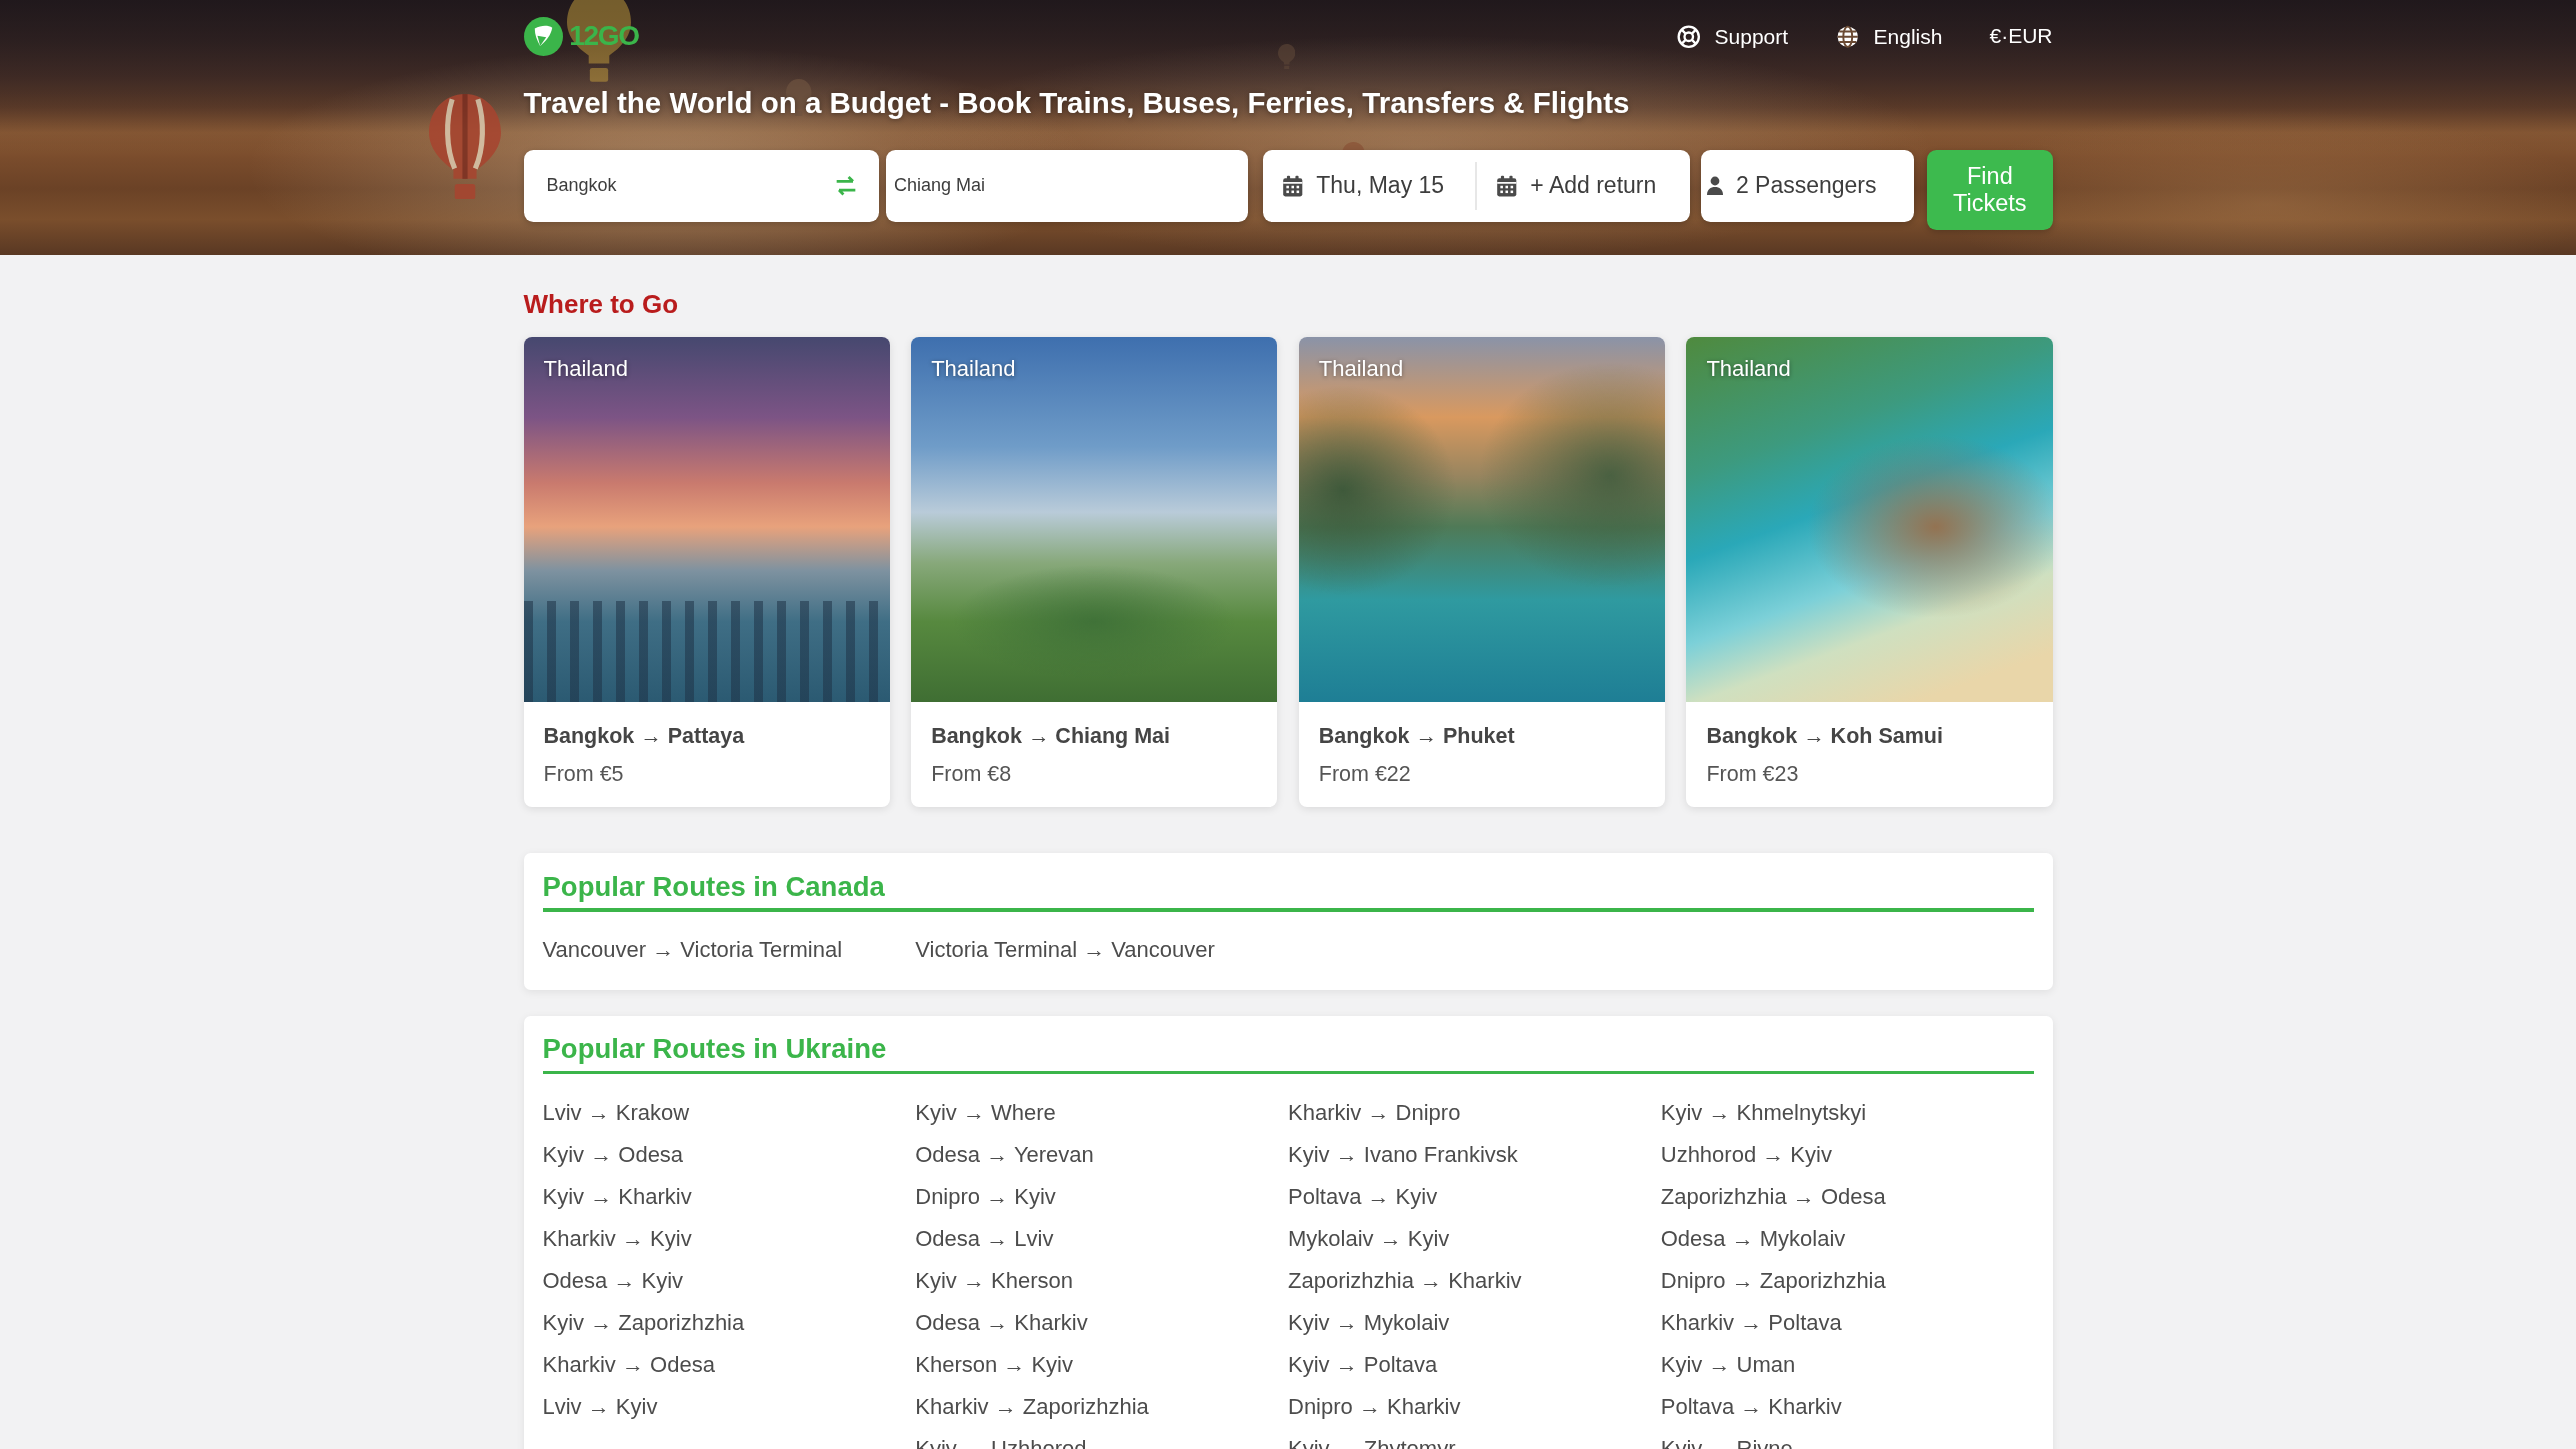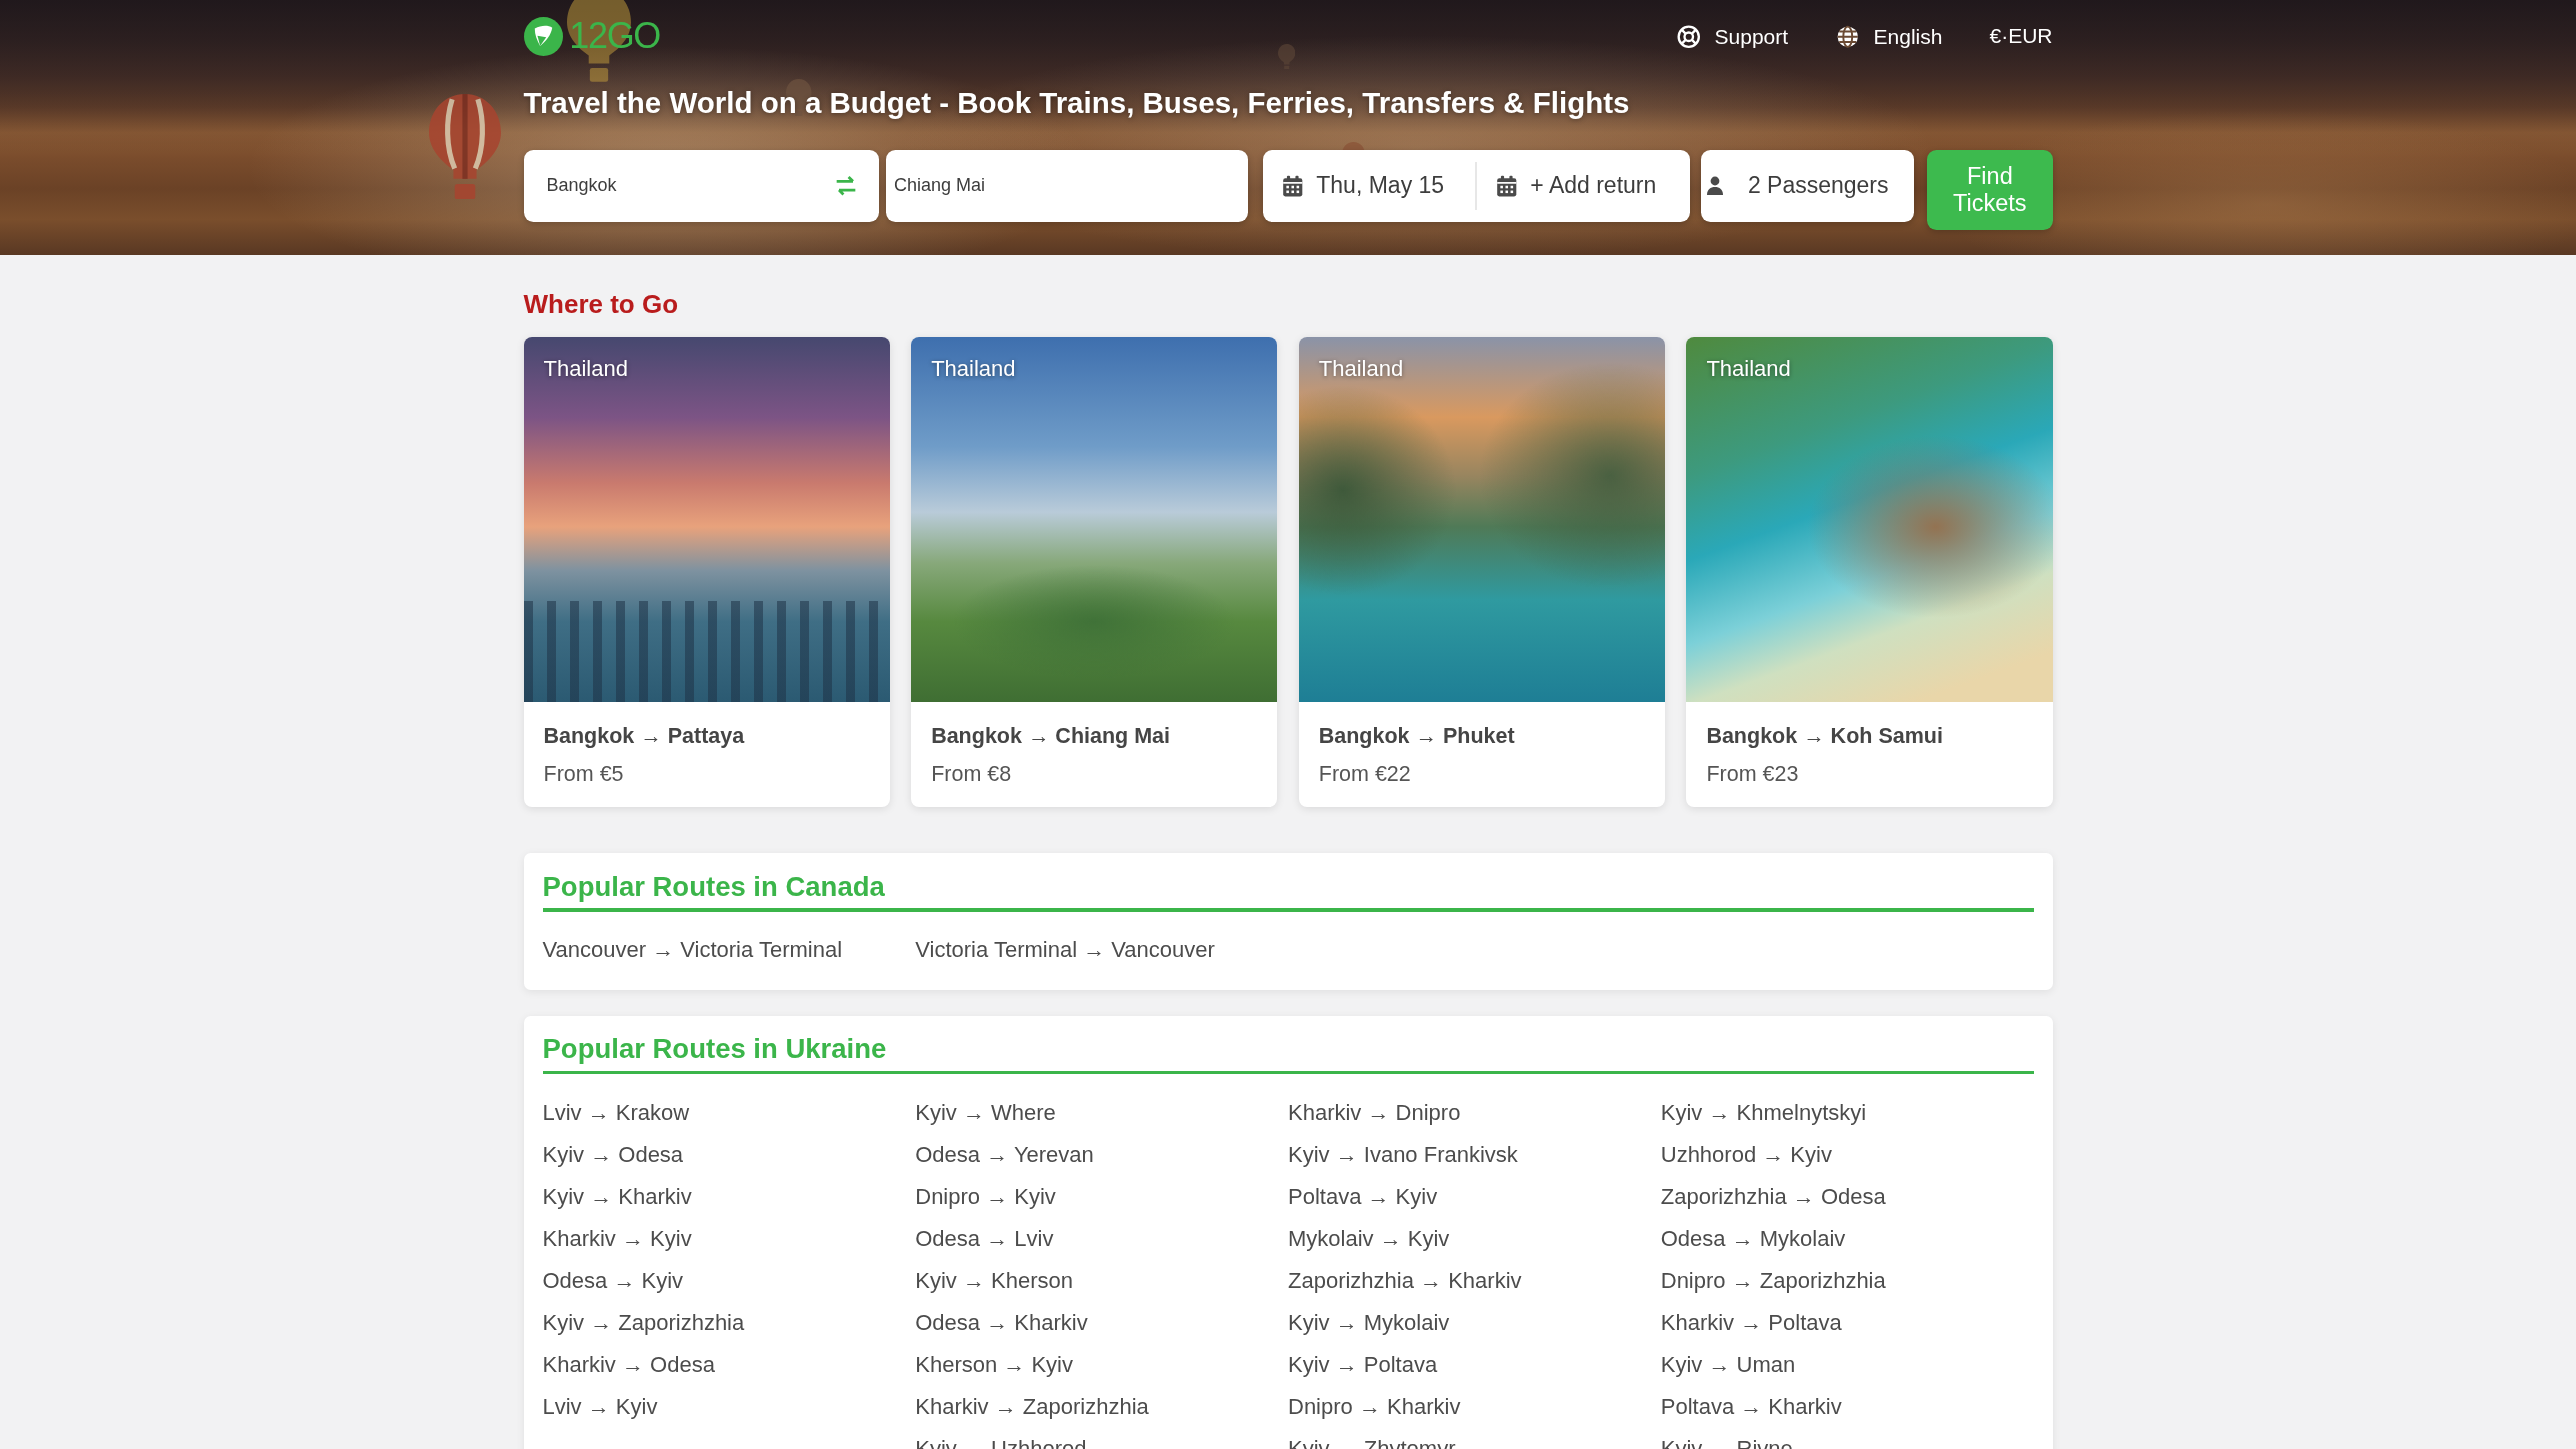--- a/index.html
+++ b/index.html
@@ -16,41 +16,41 @@
       radial-gradient(ellipse 738px 161px at 55% 58%, rgba(214,190,158,0.30), rgba(214,190,158,0) 70%),
       radial-gradient(ellipse 470px 134px at 88% 80%, rgba(190,140,90,0.35), rgba(190,140,90,0) 70%),
       linear-gradient(180deg, rgba(25,18,22,0.65) 0%, rgba(35,24,26,0.40) 26%, rgba(40,26,24,0.10) 48%, rgba(0,0,0,0) 60%),
       linear-gradient(180deg, #2e2427 0%, #3a2a28 16%, #4c332a 30%, #64402b 42%, #8a5a35 52%, #7a4c2c 62%, #6b4226 74%, #7a4e2c 86%, #593823 100%);
   }
   .balloon { position:absolute; opacity:0.85; }
   .hero-deco { position:absolute; inset:0; pointer-events:none; }
 
   .topbar { display:flex; align-items:center; justify-content:space-between; padding-top:14.8px; height:58px; }
   .logo { display:flex; align-items:center; gap:6.7px; cursor:pointer; }
-  .logo-text { font-size:36px; font-weight:normal; color:#3BB54A; letter-spacing:-1.3px; }
+  .logo-text { font-size:28px; font-weight:bold; color:#3BB54A; letter-spacing:-1.3px; }
   .topnav { display:flex; align-items:center; gap:47px; }
   .topnav .nav-item { display:flex; align-items:flex-end; gap:13px; color:#ffffff; font-size:21px; cursor:pointer; }
   .topnav svg { display:block; }
 
   .hero-title { color:#ffffff; font-size:29.5px; font-weight:bold; margin-top:28px; letter-spacing:0; text-shadow:0 1.3px 5.4px rgba(0,0,0,0.35); }
 
   
   .search-row { display:flex; margin-top:29.5px; height:72px; }
   .sbox {
     background:#ffffff; border-radius:9.4px; height:72px;
     display:flex; align-items:center;
     box-shadow:0 2px 6.7px rgba(0,0,0,0.22);
     font-size:23px; color:#3d3d3d;
   }
   .sbox-from { width:356px; padding:0 19px 0 23px; justify-content:space-between; }
   .sbox-to   { width:362px; margin-left:6.7px; padding:0 8px; }
   .sbox-dates{ width:427px; margin-left:14.8px; padding:0; }
   .date-seg  { flex:1 1 0; display:flex; align-items:center; gap:10.7px; padding:0 17.4px; height:100%; cursor:pointer; }
   .date-divider { width:1.3px; height:48px; background:#e7e7e7; }
-  .sbox-pax  { width:213px; margin-left:11.4px; padding:0 2px; gap:21px; cursor:pointer;text-align:right; }
+  .sbox-pax  { width:213px; margin-left:11.4px; padding:0 2px; gap:9px; cursor:pointer;text-align:right; }
   .find-btn {
     flex:1 1 auto; margin-left:13.4px; height:80px; border:none; border-radius:9.4px;
     background:#3DBA4E; color:#ffffff; font-size:23.5px; font-family:inherit;
     cursor:pointer; box-shadow:0 2px 6.7px rgba(0,0,0,0.22);
   }
   .search-input { border:none; outline:none; font-family:inherit; font-size:18px; color:#3d3d3d; width:100%; background:transparent; }
   .sbox-from .search-input { width:255px; }
   .swap-icon { flex:0 0 auto; cursor:pointer; }
 
   

